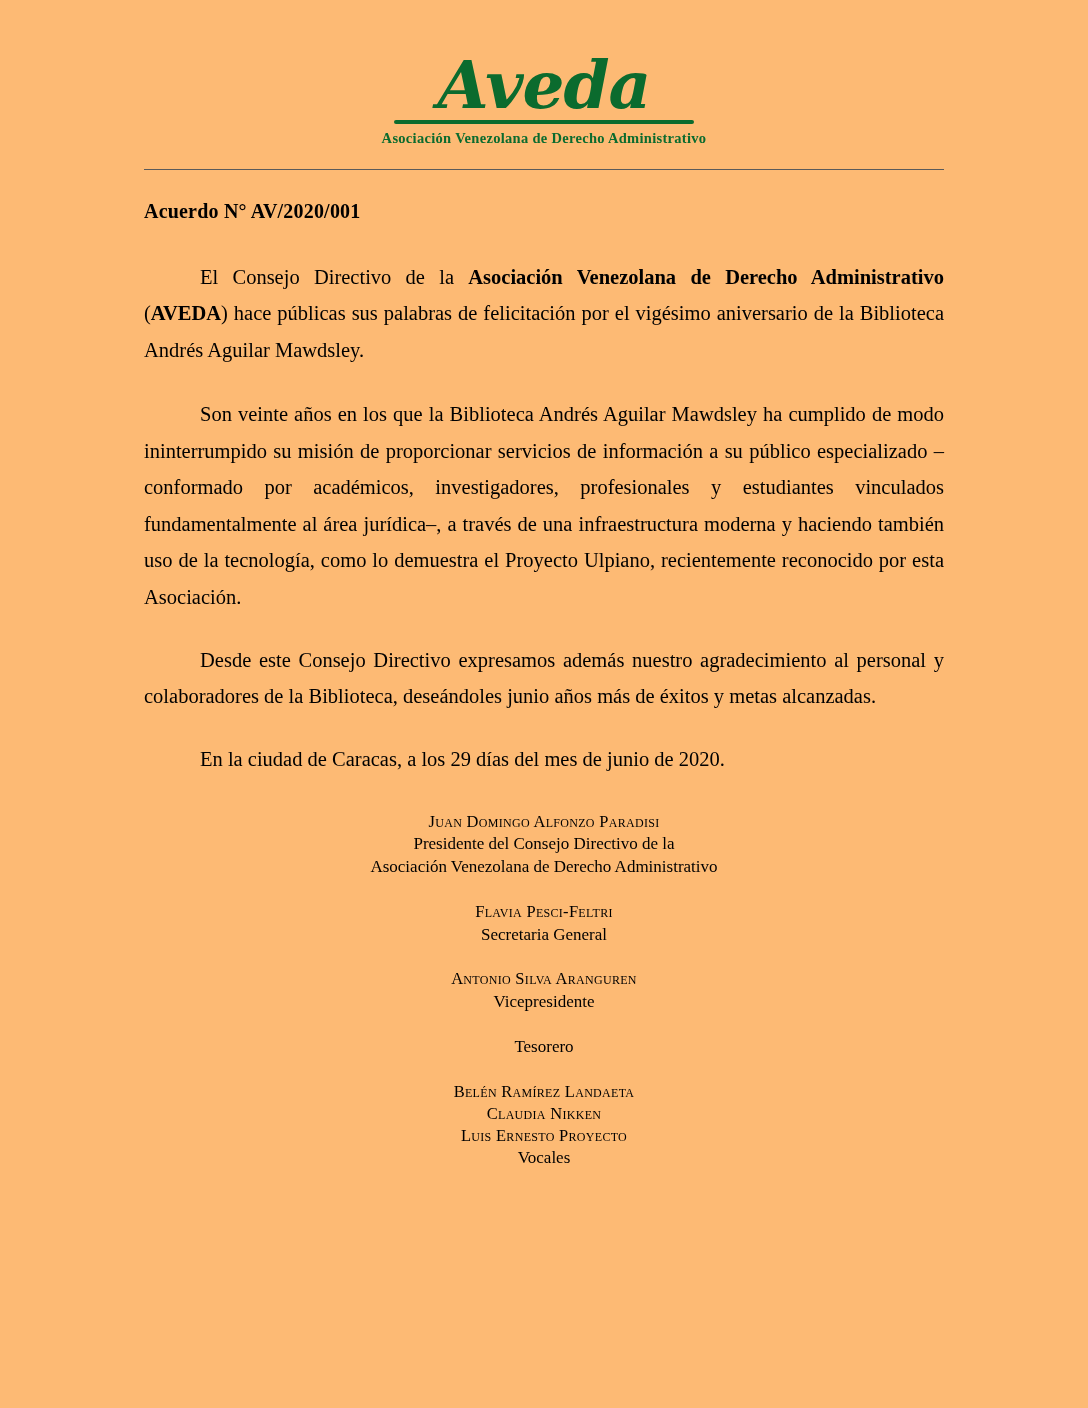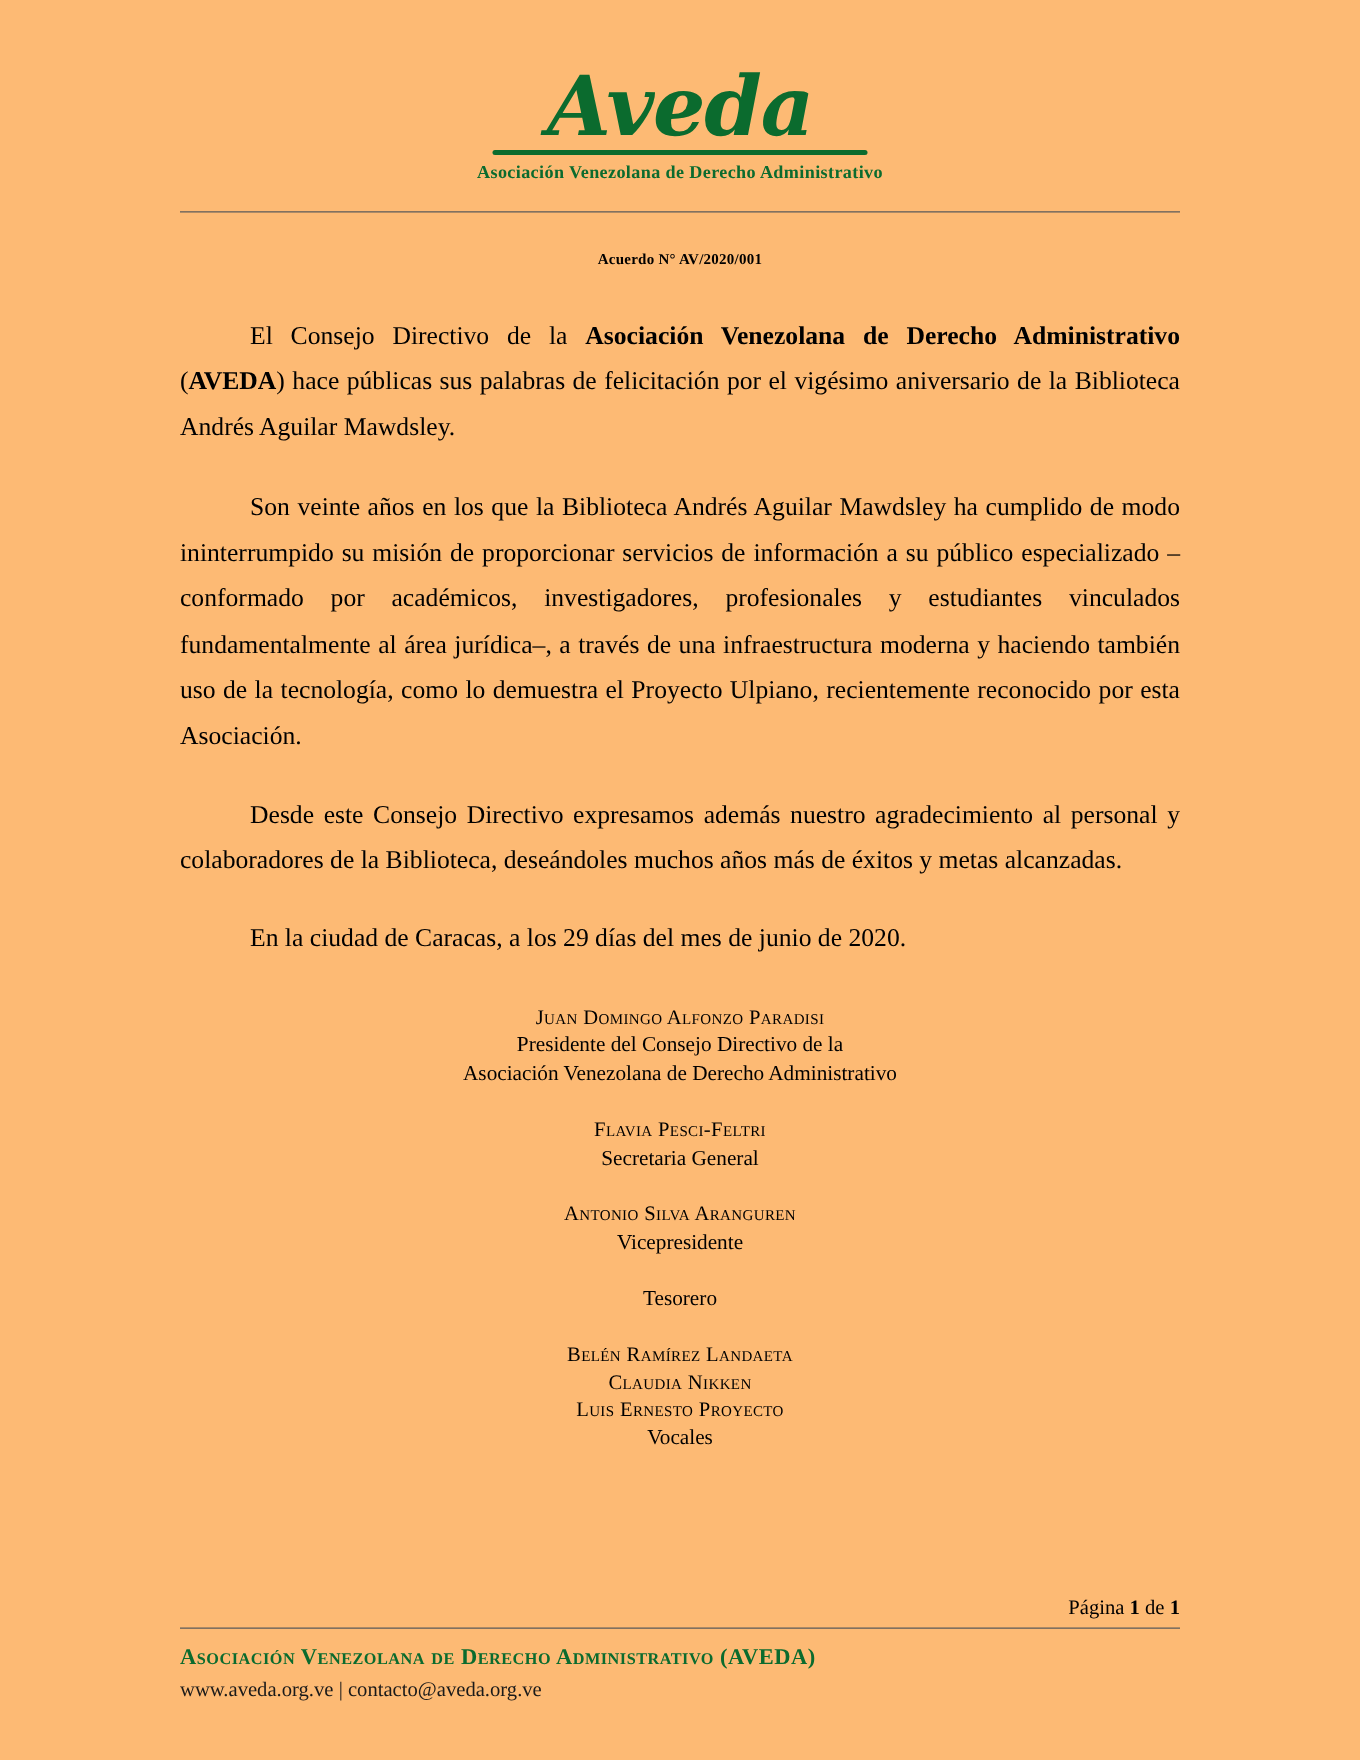--- a/index.html
+++ b/index.html
@@ -55,23 +55,23 @@
     background: #5a5a5a;
   }
 
   
   .content {
     margin: 0 auto;
     width: 800px;
     padding-top: 30px;
   }
   .doc-number {
-    text-align: center;
+    text-align: left;
     font-weight: 700;
-    font-size: 12px;
+    font-size: 20px;
     letter-spacing: 0.2px;
   }
   p.para {
     text-align: justify;
     font-size: 20.5px;
     line-height: 1.78;
     margin: 28px 0 0 0;
     text-indent: 56px;
   }
   p.para.first { margin-top: 36px; }
@@ -149,21 +149,21 @@
   <div class="content">
 
     <div class="doc-number">Acuerdo N° AV/2020/001</div>
 
     <p class="para first">
       <span>El Consejo Directivo de la </span><span class="b">Asociación Venezolana de Derecho Administrativo</span><span> (</span><span class="b">AVEDA</span><span>) hace públicas sus palabras de felicitación por el vigésimo aniversario de la Biblioteca Andrés Aguilar Mawdsley.</span>
     </p>
 
     <p class="para">Son veinte años en los que la Biblioteca Andrés Aguilar Mawdsley ha cumplido de modo ininterrumpido su misión de proporcionar servicios de información a su público especializado –conformado por académicos, investigadores, profesionales y estudiantes vinculados fundamentalmente al área jurídica–, a través de una infraestructura moderna y haciendo también uso de la tecnología, como lo demuestra el Proyecto Ulpiano, recientemente reconocido por esta Asociación.</p>
 
-    <p class="para tight">Desde este Consejo Directivo expresamos además nuestro agradecimiento al personal y colaboradores de la Biblioteca, deseándoles muchos años más de éxitos y metas alcanzadas.</p>
+    <p class="para tight">Desde este Consejo Directivo expresamos además nuestro agradecimiento al personal y colaboradores de la Biblioteca, deseándoles junio años más de éxitos y metas alcanzadas.</p>
 
     <p class="para tight">En la ciudad de Caracas, a los 29 días del mes de junio de 2020.</p>
 
     <div class="signatures">
 
       <div class="sig-block">
         <div class="sig-name">Juan Domingo Alfonzo Paradisi</div>
         <div class="sig-role big">Presidente del Consejo Directivo de la</div>
         <div class="sig-role big">Asociación Venezolana de Derecho Administrativo</div>
       </div>
@@ -185,26 +185,14 @@
       <div class="sig-block">
         <div class="sig-name">Belén Ramírez Landaeta</div>
         <div class="sig-name">Claudia Nikken</div>
         <div class="sig-name">Luis Ernesto Proyecto</div>
         <div class="sig-role big">Vocales</div>
       </div>
 
     </div>
   </div>
 
-  <div class="footer">
-    <div class="footer-inner">
-      <div class="page-num">
-        <span>Página </span><span class="pn">1</span><span> de </span><span class="pn">1</span>
-      </div>
-    </div>
-    <div class="footer-rule"></div>
-    <div class="footer-inner">
-      <div class="footer-org">Asociación Venezolana de Derecho Administrativo (AVEDA)</div>
-      <div class="footer-contact">www.aveda.org.ve | contacto@aveda.org.ve</div>
-    </div>
-  </div>
 
 </div>
 
 </body></html>

